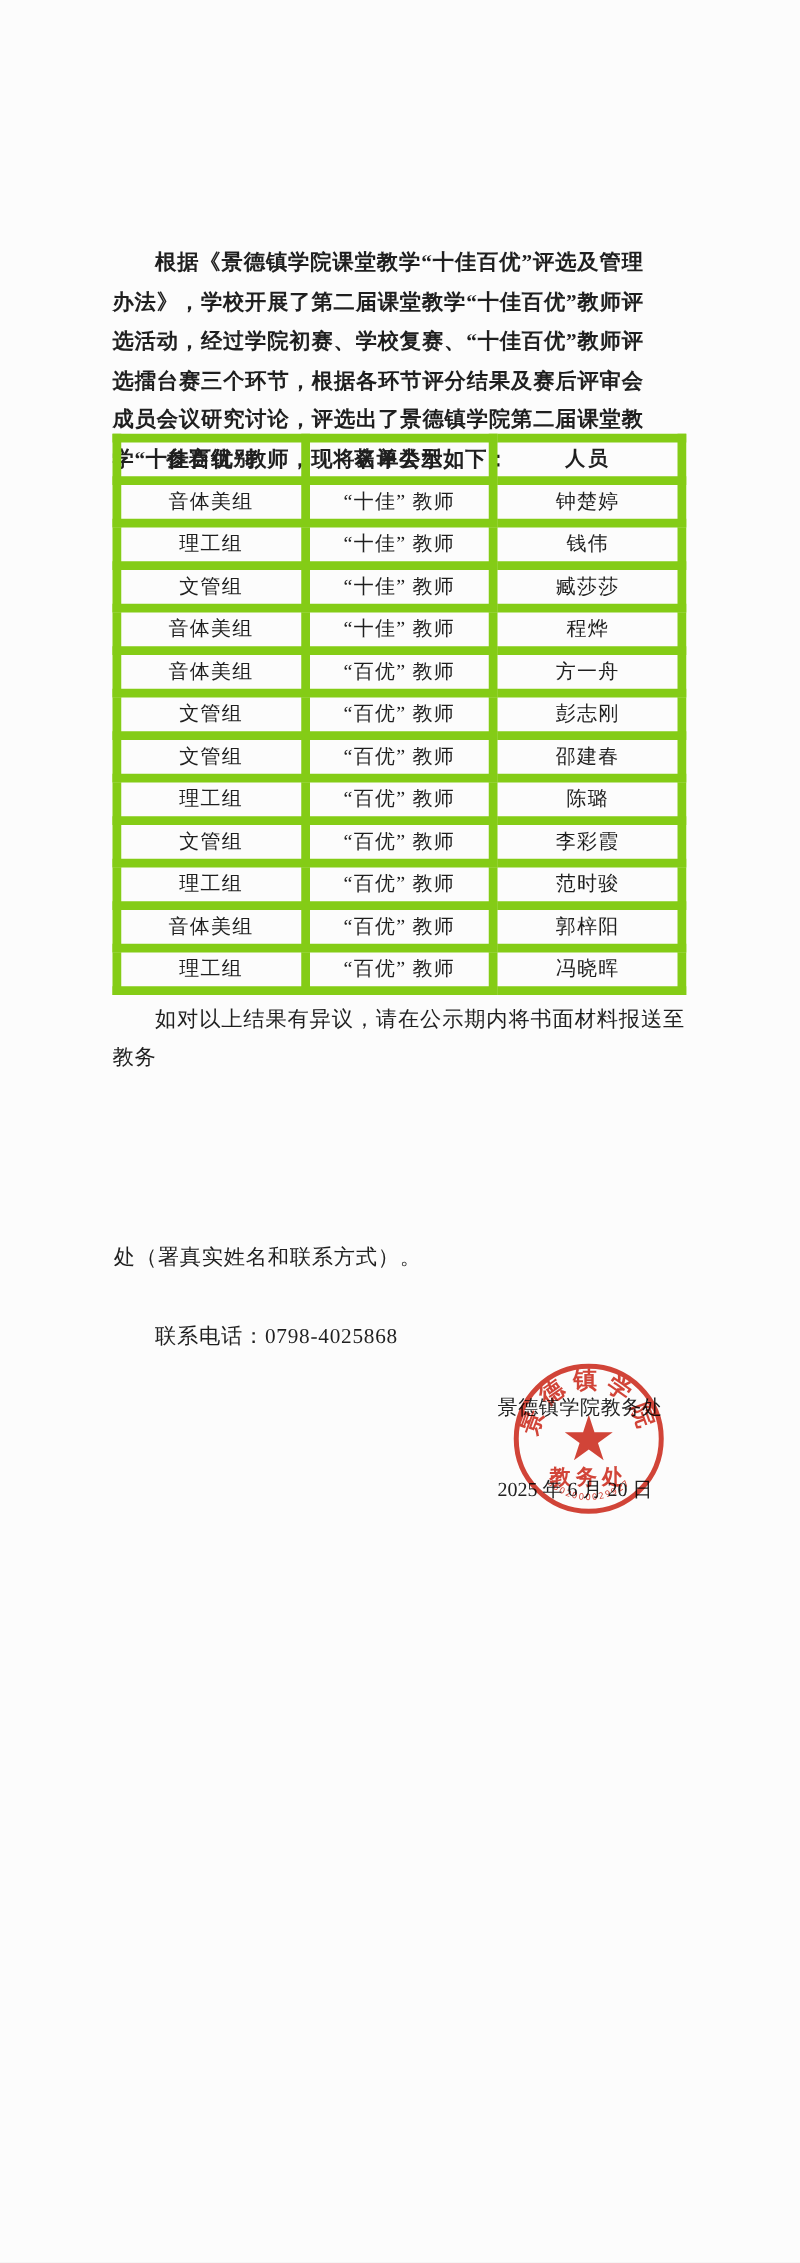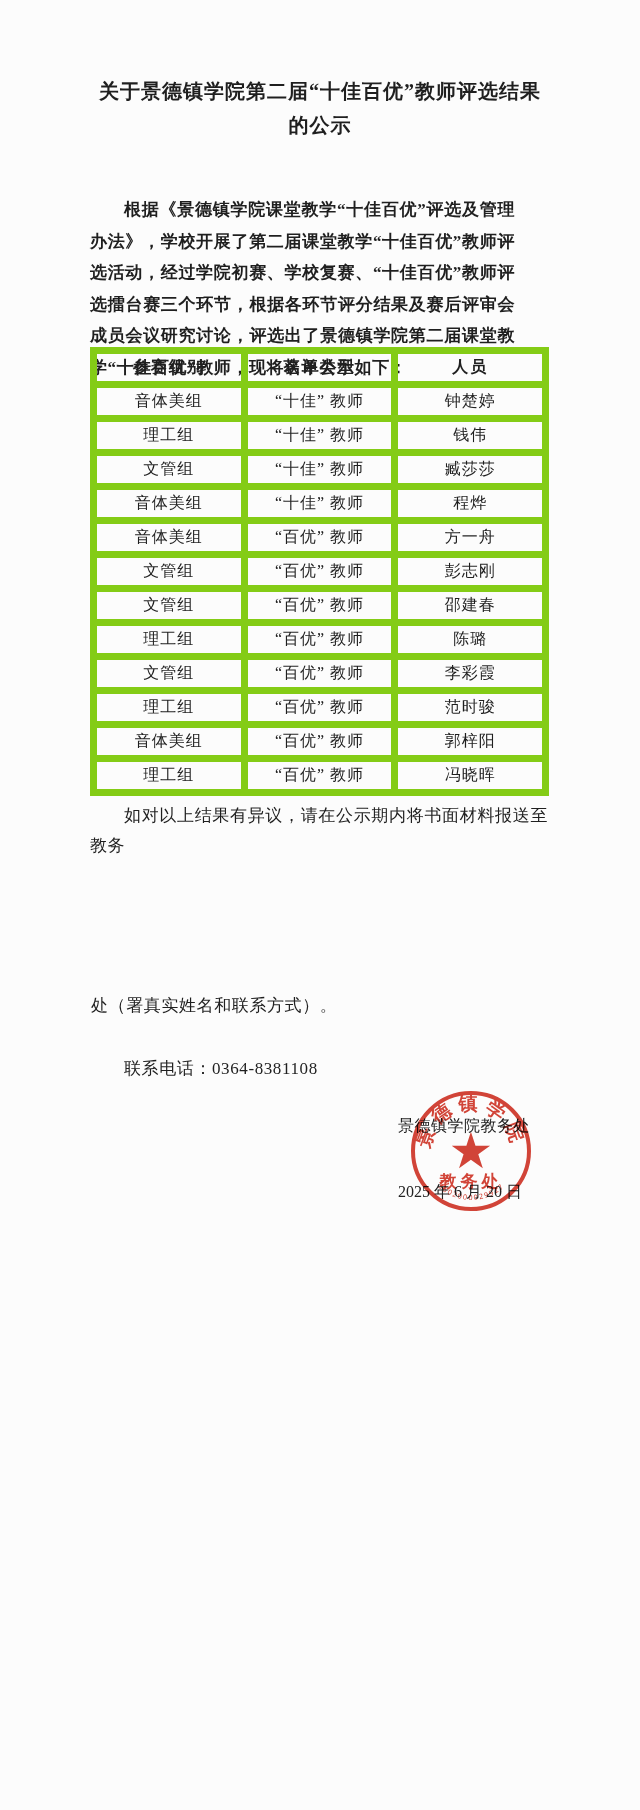--- a/index.html
+++ b/index.html
@@ -141,24 +141,20 @@
     fill: #d13527;
     letter-spacing: 1.2px;
     font-family: "DejaVu Sans", sans-serif;
   }
 </style>
 </head>
 <body>
 
 <div class="page">
 
-  <h1 class="title">
-    <span class="tl">关于景德镇学院第二届“十佳百优”教师评选结果</span>
-    <span class="tl">的公示</span>
-  </h1>
 
   <p class="body-para">根据《景德镇学院课堂教学“十佳百优”评选及管理办法》，学校开展了第二届课堂教学“十佳百优”教师评选活动，经过学院初赛、学校复赛、“十佳百优”教师评选擂台赛三个环节，根据各环节评分结果及赛后评审会成员会议研究讨论，评选出了景德镇学院第二届课堂教学“十佳百优”教师，现将名单公示如下：</p>
 
   <table class="results">
     <thead>
       <tr>
         <th>参赛组别</th>
         <th>获评类型</th>
         <th>人员</th>
       </tr>
@@ -222,21 +218,21 @@
         <tr>
           <td>理工组</td>
           <td>“百优” 教师</td>
           <td>冯晓晖</td>
         </tr>
       </tbody>
   </table>
 
   <p class="notice1">如对以上结果有异议，请在公示期内将书面材料报送至教务</p>
   <p class="notice2">处（署真实姓名和联系方式）。</p>
-  <p class="phone">联系电话：0364-8381108</p>
+  <p class="phone">联系电话：0798-4025868</p>
 
   <div class="sign-issuer">景德镇学院教务处</div>
   <div class="sign-date">2025 年 6 月 20 日</div>
 
   <svg class="seal" viewBox="0 0 140 140" aria-hidden="true">
     <defs>
       <path id="arcTop" d="M 29 70 A 41 41 0 0 1 111 70"></path>
       <path id="arcBottom" d="M 21 70 A 49 49 0 0 0 119 70"></path>
     </defs>
     <circle class="seal-ring" cx="70" cy="70" r="58"></circle>

